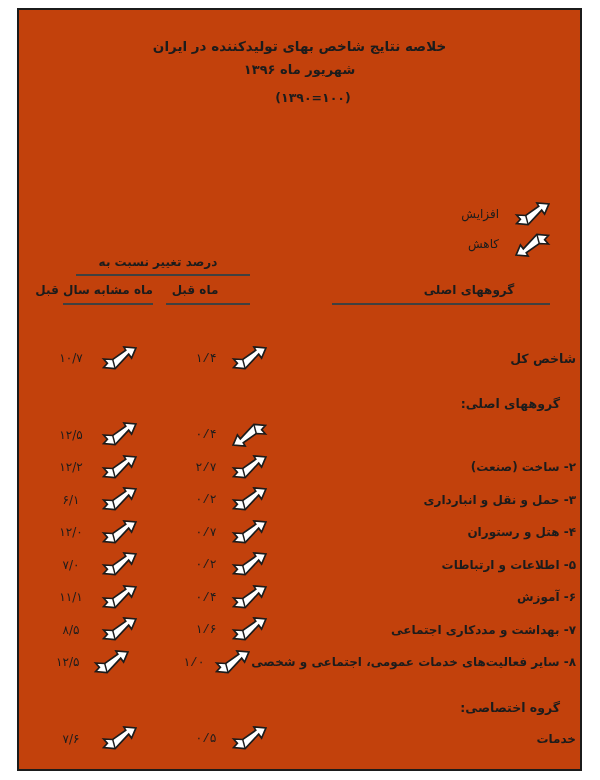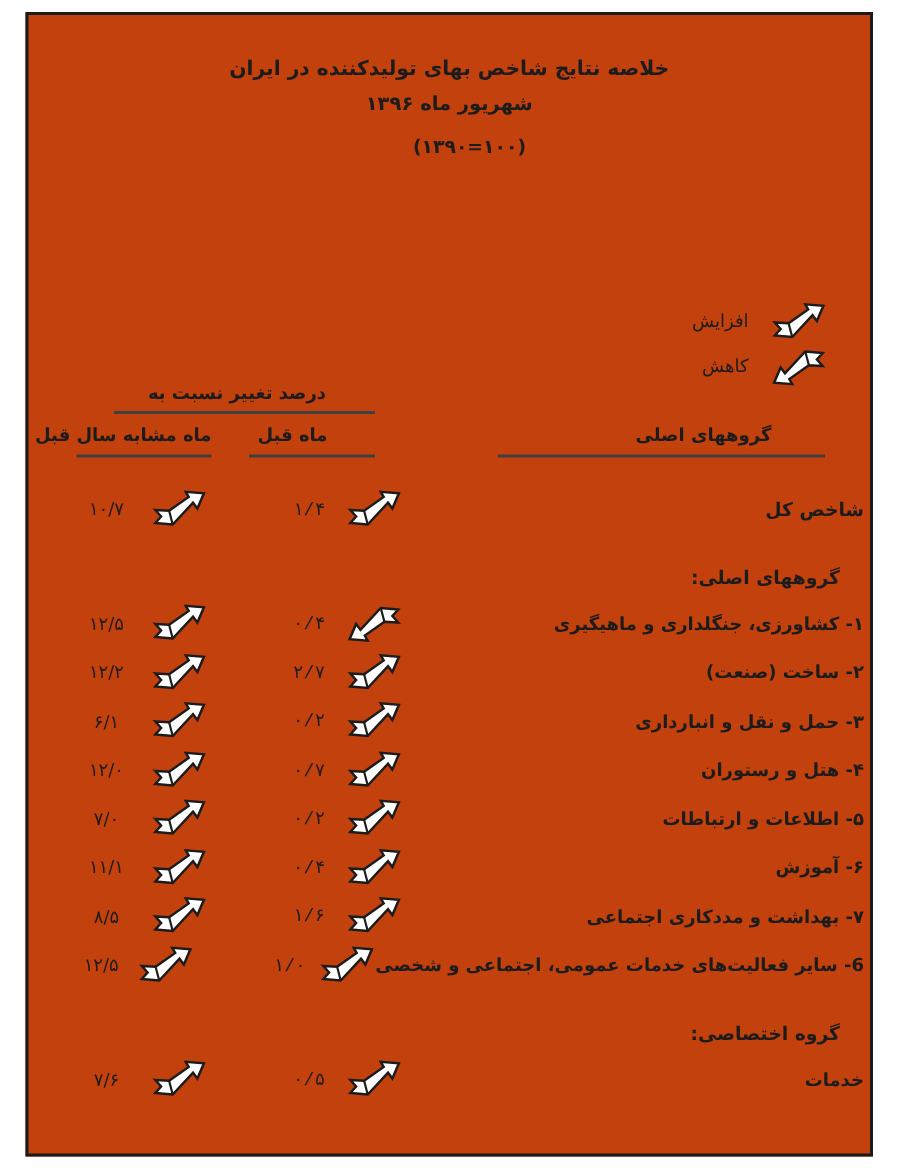--- a/index.html
+++ b/index.html
@@ -21,25 +21,25 @@
   .legend-row{display:flex;align-items:center;gap:13px;height:30px;}
   .legend-row .arrow-box{width:40px;height:30px;display:flex;align-items:center;justify-content:center;}
   .legend-label{font-size:12px;}
   
   .hcell{
     position:absolute;box-sizing:border-box;direction:rtl;white-space:nowrap;
     font-size:12px;font-weight:bold;text-align:center;
     border-bottom:2px solid #404040;
   }
   .h-span  {top:245px;left:57px; width:174px;height:21px;padding-right:10px;}
-  .h-year  {top:273px;left:32px; width:90px; height:22px;}
+  .h-year  {top:273px;left:44px; width:90px; height:22px;}
   .h-month {top:273px;left:147px;width:84px; height:22px;padding-right:26px;text-align:center;}
   .h-groups{top:273px;left:313px;width:218px;height:22px;padding-left:56px;}
   
-  .rows{position:absolute;top:313px;left:0;right:0;}
+  .rows{position:absolute;top:332px;left:0;right:0;}
   .data-row{display:flex;align-items:center;height:32.5px;}
   .num{font-size:12px;direction:ltr;letter-spacing:.5px;}
   .c-yv{width:56px;margin-left:24px;text-align:center;}
   .c-ya,.c-ma{width:40px;height:30px;display:flex;align-items:center;justify-content:center;}
   .c-mv{width:46px;margin-left:44px;text-align:center;font-family:Liberation Mono, monospace;}
   .c-label{flex:1;text-align:right;direction:rtl;padding-right:4px;font-size:12px;font-weight:bold;white-space:nowrap;}
   .data-row.bold .c-label{font-size:12.5px;}
   .section-row{height:30px;margin-top:14px;display:flex;align-items:center;padding-left:44px;}
   .section-label{flex:1;text-align:right;direction:rtl;padding-right:20px;font-weight:bold;font-size:12.5px;white-space:nowrap;}
   
@@ -112,21 +112,20 @@
             <path d="M11,16 L13.5,25.5" fill="none" stroke="#1c1c1c" stroke-width="1.5"></path>
           </svg>
         </span>
         <span class="c-mv num">۰/۴</span>
         <span class="c-ma trend-down">
           <svg viewBox="0 0 36 30" xmlns="http://www.w3.org/2000/svg">
             <path d="M1.5,15.5 L11,16 L24.5,6.5 L22.5,3 L35,4 L30.5,14.5 L27.5,10.5 L13.5,25.5 L1.5,24.5 L5.5,20 Z" fill="#ffffff" stroke="#1c1c1c" stroke-width="1.7" stroke-linejoin="miter"></path>
             <path d="M11,16 L13.5,25.5" fill="none" stroke="#1c1c1c" stroke-width="1.5"></path>
           </svg>
         </span>
-        <span class="c-label">۱- کشاورزی، جنگلداری و ماهیگیری</span>
       </div>
       <div class="data-row">
         <span class="c-yv num">۱۲/۲</span>
         <span class="c-ya trend-up">
           <svg viewBox="0 0 36 30" xmlns="http://www.w3.org/2000/svg">
             <path d="M1.5,15.5 L11,16 L24.5,6.5 L22.5,3 L35,4 L30.5,14.5 L27.5,10.5 L13.5,25.5 L1.5,24.5 L5.5,20 Z" fill="#ffffff" stroke="#1c1c1c" stroke-width="1.7" stroke-linejoin="miter"></path>
             <path d="M11,16 L13.5,25.5" fill="none" stroke="#1c1c1c" stroke-width="1.5"></path>
           </svg>
         </span>
         <span class="c-mv num">۲/۷</span>
@@ -231,21 +230,21 @@
             <path d="M11,16 L13.5,25.5" fill="none" stroke="#1c1c1c" stroke-width="1.5"></path>
           </svg>
         </span>
         <span class="c-mv num">۱/۰</span>
         <span class="c-ma trend-up">
           <svg viewBox="0 0 36 30" xmlns="http://www.w3.org/2000/svg">
             <path d="M1.5,15.5 L11,16 L24.5,6.5 L22.5,3 L35,4 L30.5,14.5 L27.5,10.5 L13.5,25.5 L1.5,24.5 L5.5,20 Z" fill="#ffffff" stroke="#1c1c1c" stroke-width="1.7" stroke-linejoin="miter"></path>
             <path d="M11,16 L13.5,25.5" fill="none" stroke="#1c1c1c" stroke-width="1.5"></path>
           </svg>
         </span>
-        <span class="c-label">6- سایر فعالیت‌های خدمات عمومی، اجتماعی و شخصی</span>
+        <span class="c-label">۸- سایر فعالیت‌های خدمات عمومی، اجتماعی و شخصی</span>
       </div>
       <div class="section-row">
         <span class="section-label">گروه اختصاصی:</span>
       </div>
       <div class="data-row">
         <span class="c-yv num">۷/۶</span>
         <span class="c-ya trend-up">
           <svg viewBox="0 0 36 30" xmlns="http://www.w3.org/2000/svg">
             <path d="M1.5,15.5 L11,16 L24.5,6.5 L22.5,3 L35,4 L30.5,14.5 L27.5,10.5 L13.5,25.5 L1.5,24.5 L5.5,20 Z" fill="#ffffff" stroke="#1c1c1c" stroke-width="1.7" stroke-linejoin="miter"></path>
             <path d="M11,16 L13.5,25.5" fill="none" stroke="#1c1c1c" stroke-width="1.5"></path>

